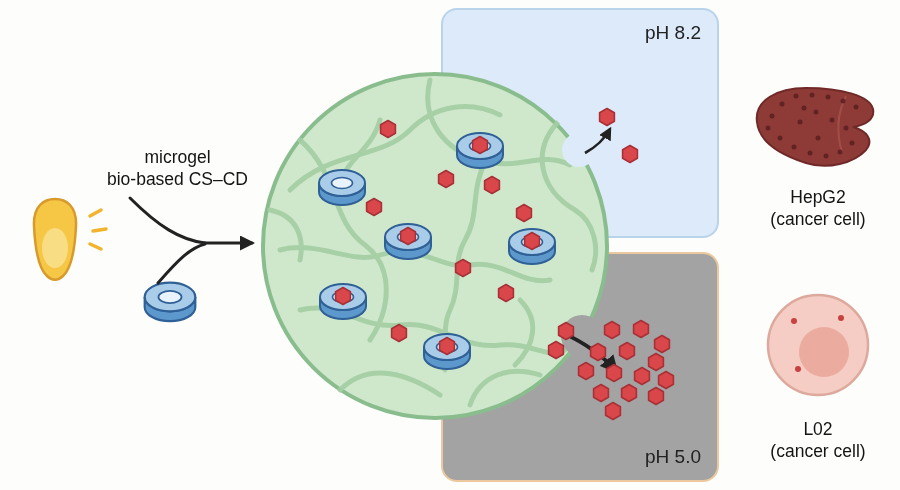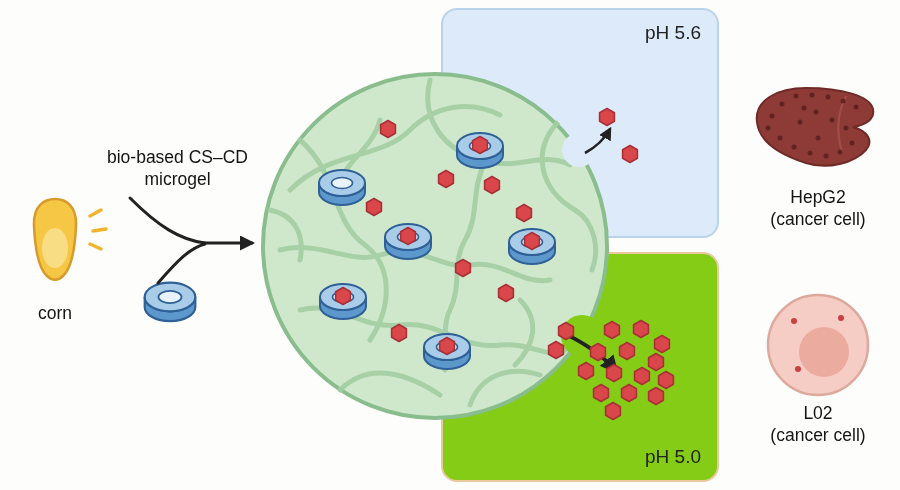--- a/index.html
+++ b/index.html
@@ -2,41 +2,41 @@
 <html><head>
 <meta charset="utf-8">
 <style>
   * { margin:0; padding:0; box-sizing:border-box; }
   html,body { width:900px; height:490px; }
   body { font-family:"Liberation Sans", sans-serif; background:#fdfdfb; }
   .stage { position:relative; width:900px; height:490px; background:#fdfdfb; overflow:hidden; }
 
   .box { position:absolute; width:278px; height:230px; border-radius:16px; }
   .box.blue   { left:441px; top:8px;   background:#dceafa; border:2px solid #b9d3eb; }
-  .box.orange { left:441px; top:252px; background:#84cc16; border:2px solid #ebc89d; }
+  .box.orange { left:441px; top:252px; background:#a3a3a3; border:2px solid #ebc89d; }
 
   .ph-label { position:absolute; right:16px; top:12px; font-size:19px; color:#222; }
   .ph-label.bottom { top:auto; bottom:12px; }
 
   svg.art { position:absolute; left:0; top:0; }
 
   .caption { position:absolute; text-align:center; color:#141414; font-size:17.5px; line-height:1.28; }
   .caption.microgel { left:85px;  top:146px; width:185px; }
   .caption.corn     { left:15px;  top:302px; width:80px;  }
   .caption.betacd   { left:88px;  top:336px; width:164px; }
   .caption.hepg2    { left:748px; top:186px; width:140px; }
-  .caption.l02      { left:748px; top:402px; width:140px; }
+  .caption.l02      { left:748px; top:418px; width:140px; }
 </style>
 </head>
 <body>
 
 <div class="stage">
 
   <div class="box blue">
-    <span class="ph-label">pH 5.6</span>
+    <span class="ph-label">pH 8.2</span>
   </div>
   <div class="box orange">
     <span class="ph-label bottom">pH 5.0</span>
   </div>
 
   <svg class="art" width="900" height="490" viewBox="0 0 900 490">
     <defs>
       <marker id="arrow" viewBox="0 0 10 10" refX="8" refY="5" markerWidth="5" markerHeight="5" orient="auto">
         <path d="M0 0 L10 5 L0 10 Z" fill="#222"></path>
       </marker>
@@ -177,25 +177,24 @@
       <circle cx="824" cy="352" r="25" fill="#ecab9f"></circle>
       <g fill="#c94040">
         <circle cx="794" cy="321" r="3"></circle>
         <circle cx="841" cy="318" r="3"></circle>
         <circle cx="798" cy="369" r="3"></circle>
       </g>
     </g>
   </svg>
 
   <div class="caption microgel">
+    <div>microgel</div>
     <div>bio-based CS–CD</div>
-    <div>microgel</div>
-  </div>
-
-  <div class="caption corn">corn</div>
+  </div>
+
 
 
   <div class="caption hepg2">
     <div>HepG2</div>
     <div>(cancer cell)</div>
   </div>
 
   <div class="caption l02">
     <div>L02</div>
     <div>(cancer cell)</div>

